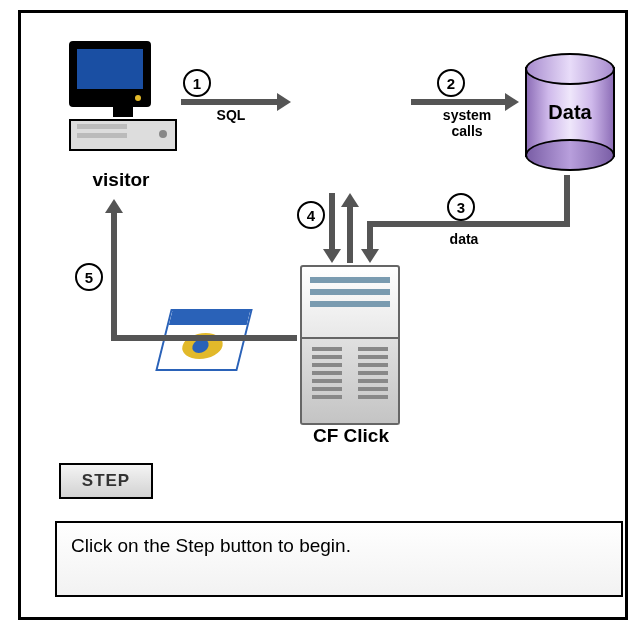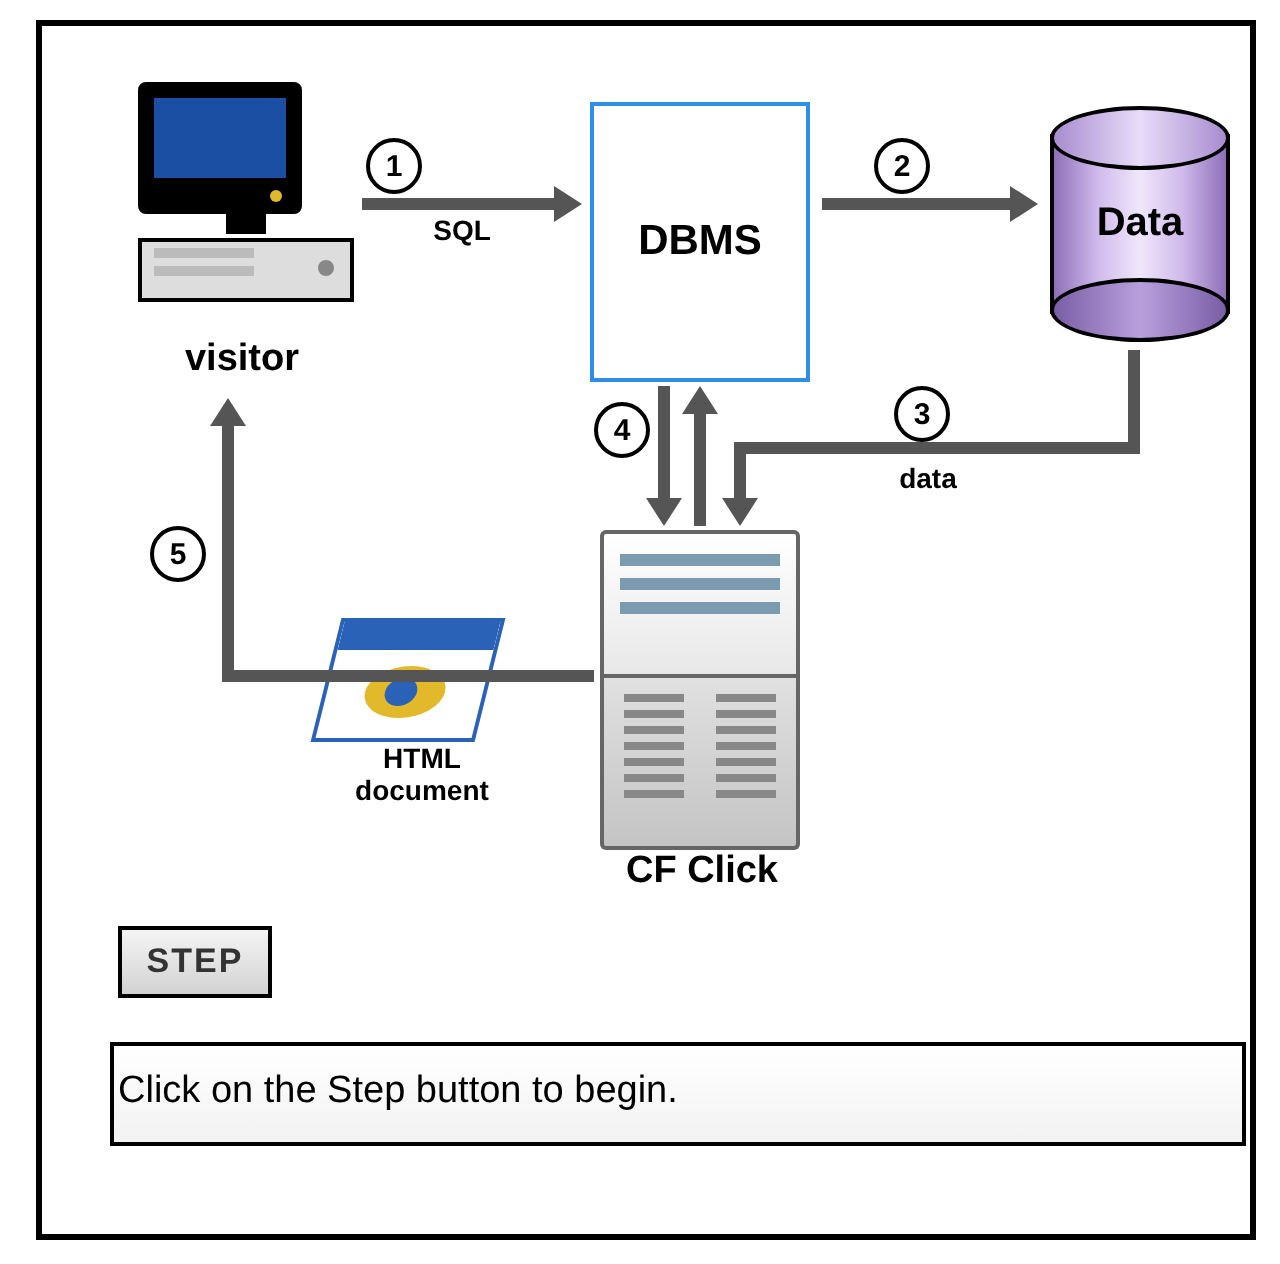--- a/index.html
+++ b/index.html
@@ -40,76 +40,73 @@
   .htmldoc .oval{width:40px;height:26px;border-radius:50%;background:#e2b92a;margin:8px auto;position:relative}
   .htmldoc .oval::after{content:"";position:absolute;left:10px;top:6px;width:16px;height:14px;border-radius:50%;background:#2a62b8}
   
   .hline{position:absolute;height:6px;background:#555}
   .vline{position:absolute;width:6px;background:#555}
   .arrow-right::after,.arrow-left::after,.arrow-up::after,.arrow-down::after{content:"";position:absolute;width:0;height:0}
   .arrow-right::after{right:-12px;top:-6px;border-left:14px solid #555;border-top:9px solid transparent;border-bottom:9px solid transparent}
   .arrow-up::after{top:-12px;left:-6px;border-bottom:14px solid #555;border-left:9px solid transparent;border-right:9px solid transparent}
   .arrow-down::after{bottom:-12px;left:-6px;border-top:14px solid #555;border-left:9px solid transparent;border-right:9px solid transparent}
   
-  .step-btn{left:38px;top:450px;width:77px;height:36px;border:2px solid #000;background:linear-gradient(#f4f4f4,#d2d2d2);font-weight:bold;font-size:17px;letter-spacing:1px;color:#333;display:flex;align-items:center;justify-content:center;cursor:pointer;font-family:inherit}
+  .step-btn{left:38px;top:450px;width:94px;height:36px;border:2px solid #000;background:linear-gradient(#f4f4f4,#d2d2d2);font-weight:bold;font-size:17px;letter-spacing:1px;color:#333;display:flex;align-items:center;justify-content:center;cursor:pointer;font-family:inherit}
   
-  .instr{left:34px;top:508px;width:568px;height:52px;border:2px solid #000;background:linear-gradient(#fff,#f2f2f2);padding:12px 2px;box-sizing:border-box;font-size:19px}
+  .instr{left:34px;top:508px;width:568px;height:76px;border:2px solid #000;background:linear-gradient(#fff,#f2f2f2);padding:12px 14px;box-sizing:border-box;font-size:19px}
 </style>
 </head>
 <body>
 <div class="canvas">
 <div class="frame">
 
   <div class="abs visitor-ico">
     <div class="monitor">
           <div class="screen"></div>
           <div class="led"></div>
         </div>
     <div class="stand"></div>
     <div class="cpu"></div>
   </div>
   <div class="abs label" style="left:58px;top:156px;width:84px">visitor</div>
 
-  <div class="abs dbms">
-        <span>DBMS</span>
-      </div>
 
   <div class="abs cylinder">
     <div class="cyl-body"></div>
         <div class="cyl-top"></div>
         <div class="cyl-bot"></div>
     <div class="cyl-label">Data</div>
   </div>
 
   <div class="abs server">
     <div class="srv-top"></div>
         <div class="srv-bot"></div>
   </div>
   <div class="abs label" style="left:270px;top:412px;width:120px">CF Click</div>
 
   <div class="abs htmldoc">
     <div class="bar"></div>
         <div class="oval"></div>
   </div>
-  <div class="abs label small" style="left:140px;top:358px;width:100px">
-    <span>HTML</span><br><span>document</span>
-  </div>
 
   <div class="abs hline arrow-right" style="left:160px;top:86px;width:98px"></div>
   <div class="abs step-num" style="left:162px;top:56px">
         <span>1</span>
       </div>
   <div class="abs label small" style="left:150px;top:94px;width:120px">
     <span>SQL</span><br>
   </div>
 
   <div class="abs hline arrow-right" style="left:390px;top:86px;width:96px"></div>
   <div class="abs step-num" style="left:416px;top:56px">
         <span>2</span>
       </div>
+  <div class="abs label small" style="left:396px;top:94px;width:100px">
+    <span>system</span><br><span>calls</span>
+  </div>
 
   <div class="abs vline" style="left:543px;top:162px;height:50px"></div>
   <div class="abs hline" style="left:346px;top:208px;width:203px"></div>
   <div class="abs vline arrow-down" style="left:346px;top:208px;height:30px"></div>
   <div class="abs step-num" style="left:426px;top:180px">
         <span>3</span>
       </div>
   <div class="abs label small" style="left:408px;top:218px;width:70px">data</div>
 
   <div class="abs vline arrow-down" style="left:308px;top:180px;height:58px"></div>

